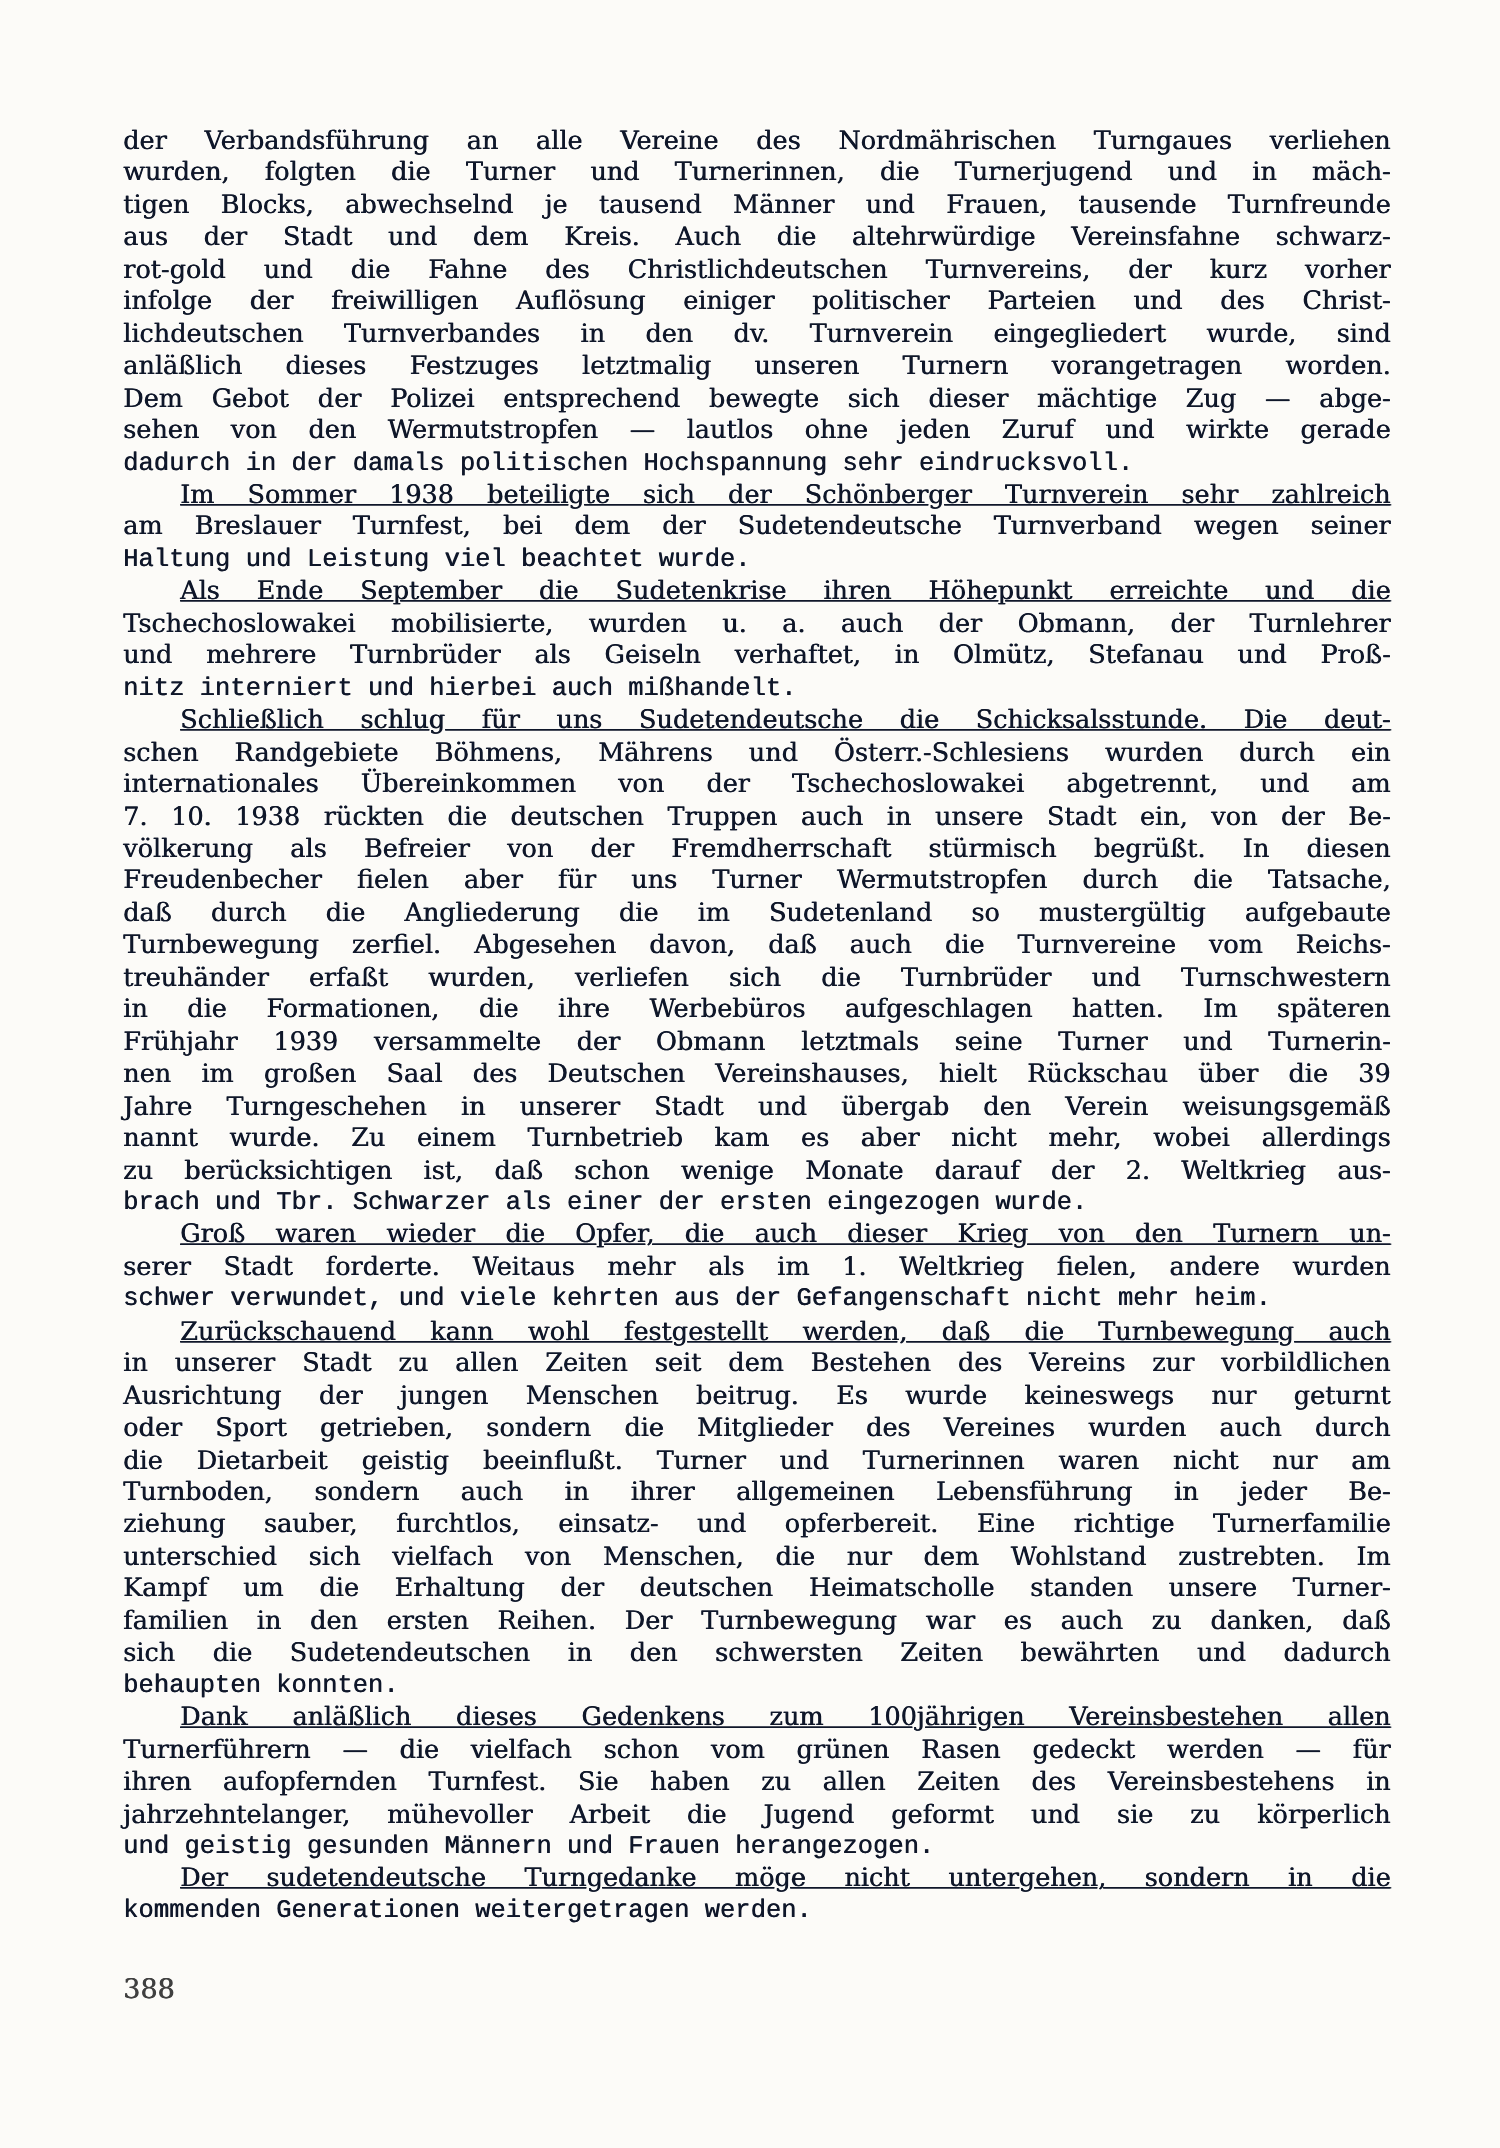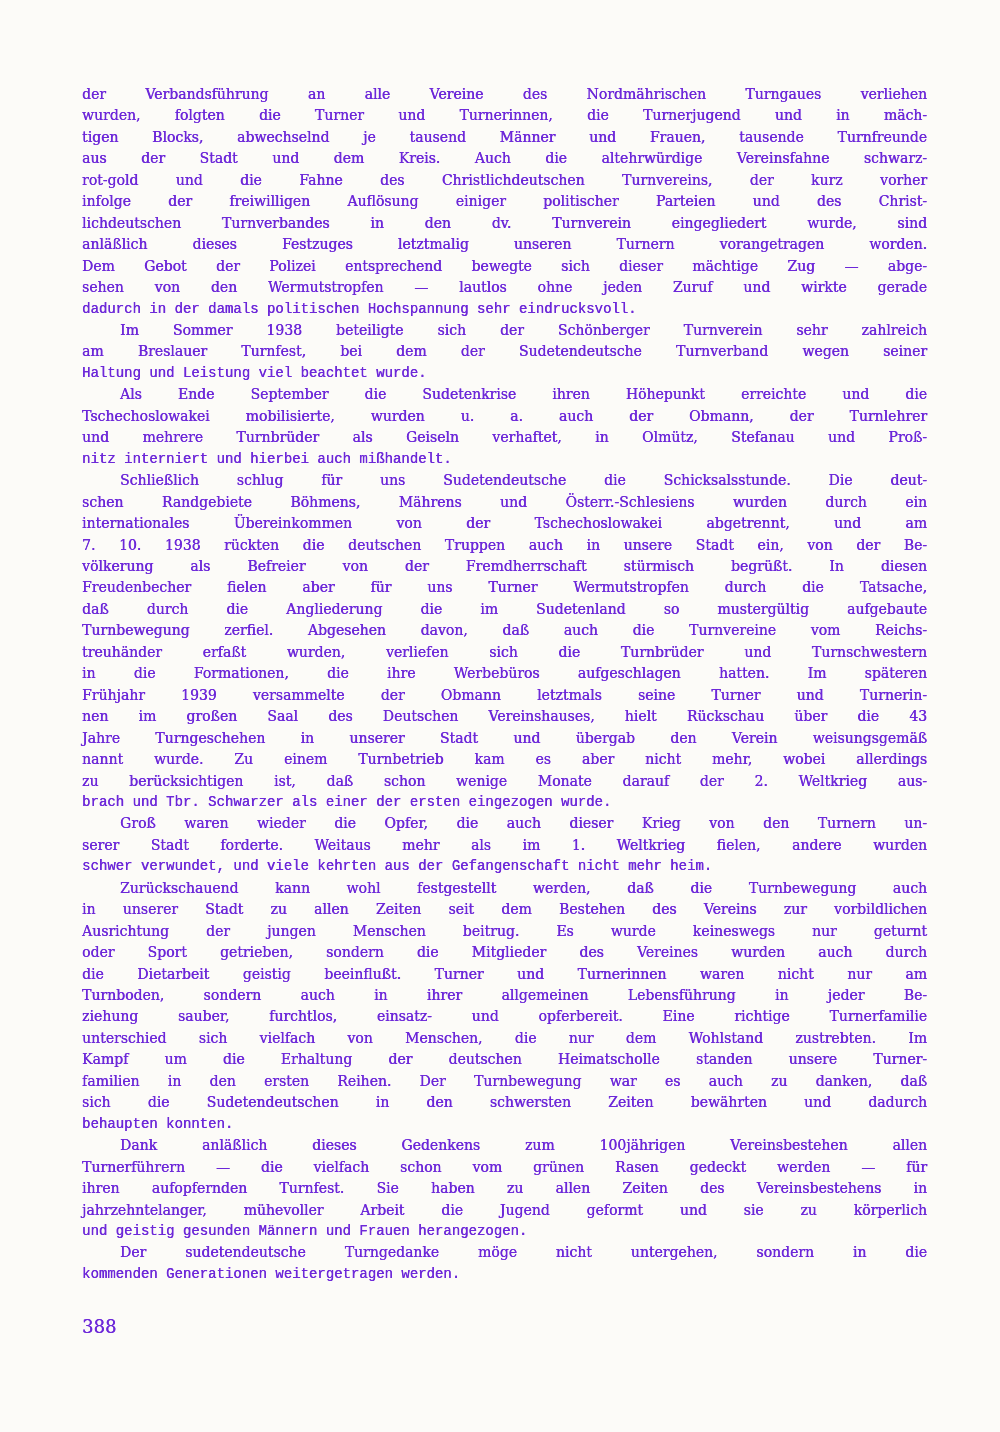--- a/index.html
+++ b/index.html
@@ -9,39 +9,39 @@
     height: 1432px;
     background: #fcfbf8;
     overflow: hidden;
     font-family: "DejaVu Serif", "Liberation Serif", serif;
   }
   .text-block {
     position: absolute;
     left: 82px;
     top: 84px;
     width: 845px;
-    font-size: 14px;
+    font-size: 17px;
     line-height: 21.45px;
-    color: #6d28d9;
+    color: #0f172a;
     text-shadow: 0.35px 0 0 currentColor;
   }
   .para { margin: 0; padding: 0; }
   .line {
     display: block;
     text-align: justify;
     text-align-last: justify;
   }
   .line.last { text-align-last: left; font-family: Liberation Mono, monospace; }
-  .line.indent { text-indent: 38px; }
+  .line.indent { text-indent: 38px; text-decoration: underline; }
   .page-number {
     position: absolute;
     left: 82px;
     top: 1316px;
     font-size: 18px;
-    color: #6d28d9;
+    color: #404040;
     text-shadow: 0.35px 0 0 currentColor;
   }
 </style>
 </head>
 <body>
 
 <div class="page">
   <div class="text-block">
       <p class="para">
         <span class="line">der Verbandsführung an alle Vereine des Nordmährischen Turngaues verliehen</span>
@@ -72,21 +72,21 @@
         <span class="line">schen Randgebiete Böhmens, Mährens und Österr.-Schlesiens wurden durch ein</span>
         <span class="line">internationales Übereinkommen von der Tschechoslowakei abgetrennt, und am</span>
         <span class="line">7. 10. 1938 rückten die deutschen Truppen auch in unsere Stadt ein, von der Be-</span>
         <span class="line">völkerung als Befreier von der Fremdherrschaft stürmisch begrüßt. In diesen</span>
         <span class="line">Freudenbecher fielen aber für uns Turner Wermutstropfen durch die Tatsache,</span>
         <span class="line">daß durch die Angliederung die im Sudetenland so mustergültig aufgebaute</span>
         <span class="line">Turnbewegung zerfiel. Abgesehen davon, daß auch die Turnvereine vom Reichs-</span>
         <span class="line">treuhänder erfaßt wurden, verliefen sich die Turnbrüder und Turnschwestern</span>
         <span class="line">in die Formationen, die ihre Werbebüros aufgeschlagen hatten.  Im späteren</span>
         <span class="line">Frühjahr 1939 versammelte der Obmann letztmals seine Turner und Turnerin-</span>
-        <span class="line">nen im großen Saal des Deutschen Vereinshauses, hielt Rückschau über die 43</span>
+        <span class="line">nen im großen Saal des Deutschen Vereinshauses, hielt Rückschau über die 39</span>
         <span class="line">Jahre Turngeschehen in unserer Stadt und übergab den Verein weisungsgemäß</span>
         <span class="line">nannt wurde. Zu einem Turnbetrieb kam es aber nicht mehr, wobei allerdings</span>
         <span class="line">zu berücksichtigen ist, daß schon wenige Monate darauf der 2. Weltkrieg aus-</span>
         <span class="line last">brach und Tbr. Schwarzer als einer der ersten eingezogen wurde.</span>
       </p>
       <p class="para">
         <span class="line indent">Groß waren wieder die Opfer, die auch dieser Krieg von den Turnern un-</span>
         <span class="line">serer Stadt forderte.  Weitaus mehr als im 1. Weltkrieg fielen, andere wurden</span>
         <span class="line last">schwer verwundet, und viele kehrten aus der Gefangenschaft nicht mehr heim.</span>
       </p>

